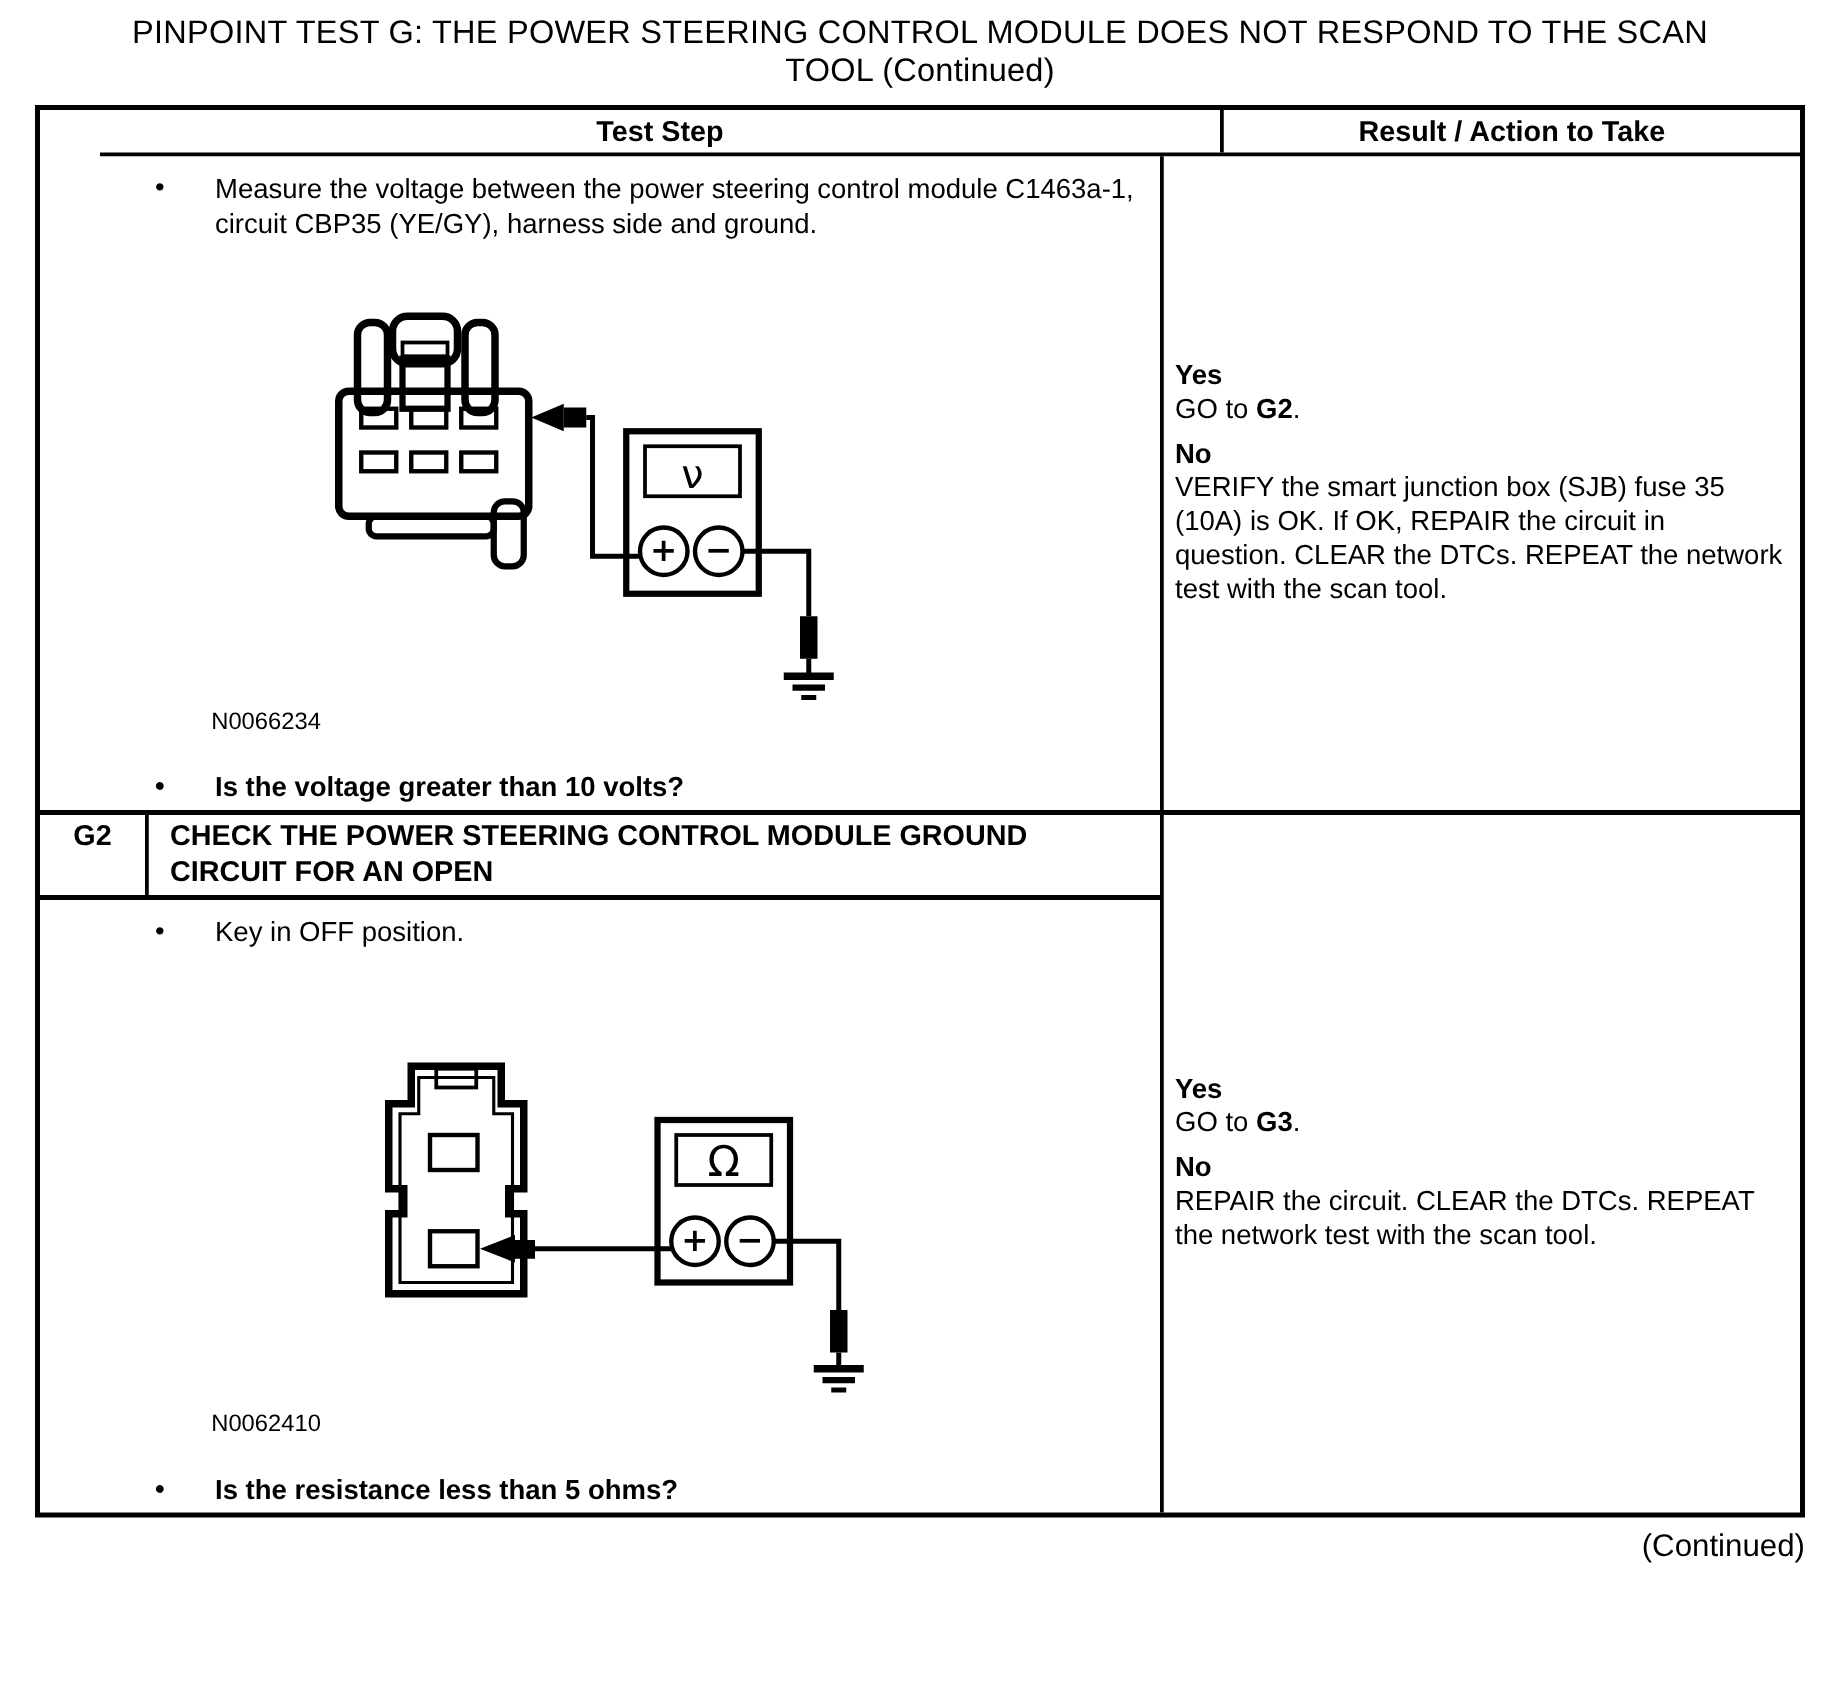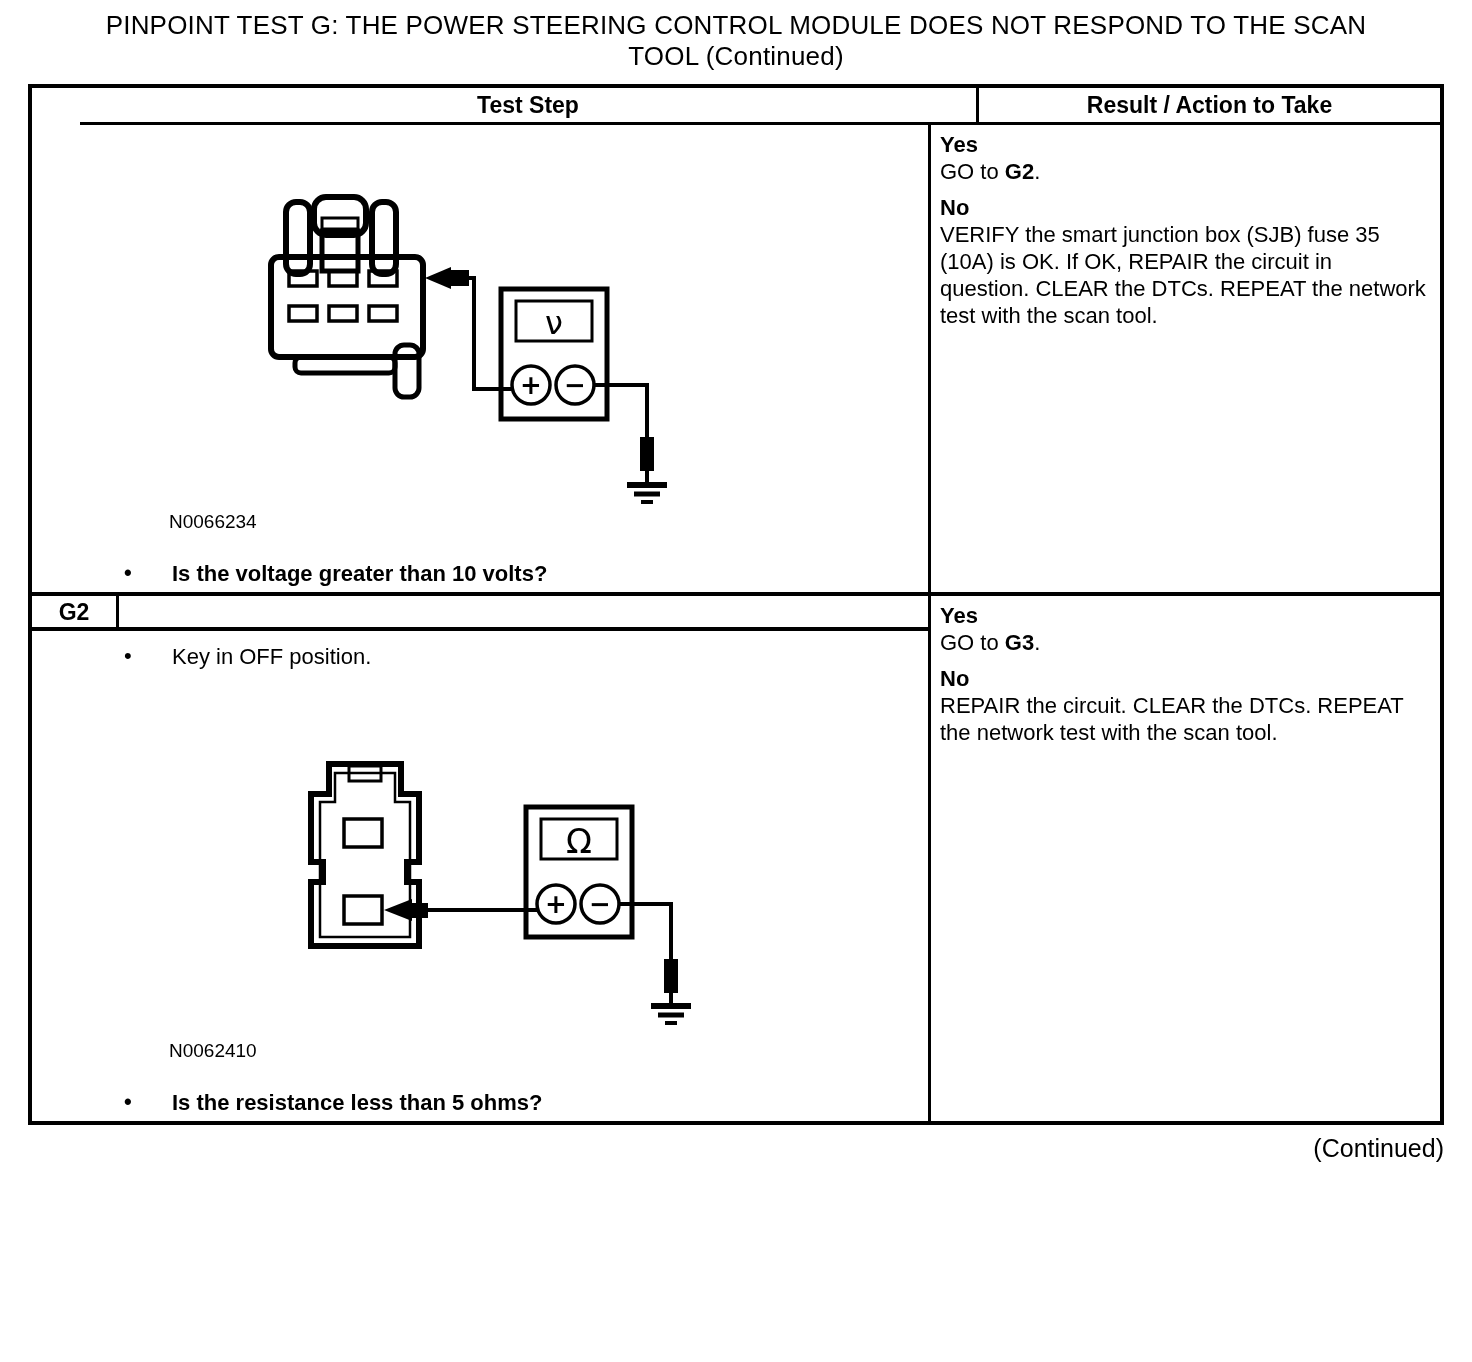--- a/index.html
+++ b/index.html
@@ -53,21 +53,21 @@
   .question::before { content:"•"; position:absolute; left:2px; top:-1px; }
 
   .figure { position:relative; }
   .figure.fig1 { height:345px; margin-top:50px; }
   .figure.fig2 { height:302px; margin-top:88px; }
   .figure.fig1 svg { position:absolute; left:227px; top:0; }
   .figure.fig2 svg { position:absolute; left:272px; top:0; }
   .fig-label { position:absolute; left:137px; bottom:0; font-size:19px; line-height:20px; }
 
   .result-col {
-    display:flex; flex-direction:column; justify-content:flex-start;
+    display:flex; flex-direction:column; justify-content:center;
     font-size:22px; line-height:27px;
     padding:6px 14px 10px 9px;
   }
   .res-label { font-weight:bold; }
   .res-no { margin-top:9px; }
 
   .footer { text-align:right; font-size:25px; line-height:30px; padding:8px 0 6px 0; }
 
   svg text.meter-sym { font-family:"DejaVu Sans", sans-serif; }
   svg text.term-sym  { font-family:"DejaVu Sans", sans-serif; font-weight:bold; }
@@ -85,20 +85,23 @@
   <div class="tbl">
 
     <div class="thead">
       <div class="hcell first">Test Step</div>
       <div class="hcell">Result / Action to Take</div>
     </div>
 
     <div class="row">
       <div class="step-col">
         <div class="step-body">
+          <ul class="bullets">
+            <li class="bullet-line">Measure the voltage between the power steering control module C1463a-1, circuit CBP35 (YE/GY), harness side and ground.</li>
+          </ul>
 
           <div class="figure fig1">
             <svg width="460" height="345" viewBox="0 0 460 345">
 
               <g fill="none" stroke="#000">
                 <rect x="27" y="15" width="24" height="72" rx="10" stroke-width="6"></rect>
                 <rect x="113" y="15" width="24" height="72" rx="10" stroke-width="6"></rect>
                 <rect x="55" y="10" width="52" height="38" rx="12" stroke-width="6"></rect>
                 <rect x="63" y="31" width="36" height="11" stroke-width="3"></rect>
                 <rect x="63" y="44" width="36" height="40" stroke-width="5"></rect>
@@ -151,20 +154,21 @@
         <div><span>GO to </span><b>G2</b><span>.</span></div>
         <div class="res-label res-no">No</div>
         <div>VERIFY the smart junction box (SJB) fuse 35 (10A) is OK. If OK, REPAIR the circuit in question. CLEAR the DTCs. REPEAT the network test with the scan tool.</div>
       </div>
     </div>
 
     <div class="row">
       <div class="step-col">
         <div class="step-head">
           <div class="step-id">G2</div>
+          <div class="step-title">CHECK THE POWER STEERING CONTROL MODULE GROUND CIRCUIT FOR AN OPEN</div>
         </div>
         <div class="step-body">
           <ul class="bullets">
             <li class="bullet-line">Key in OFF position.</li>
           </ul>
 
           <div class="figure fig2">
             <svg width="420" height="302" viewBox="0 0 420 302">
 
               <g fill="none" stroke="#000">

